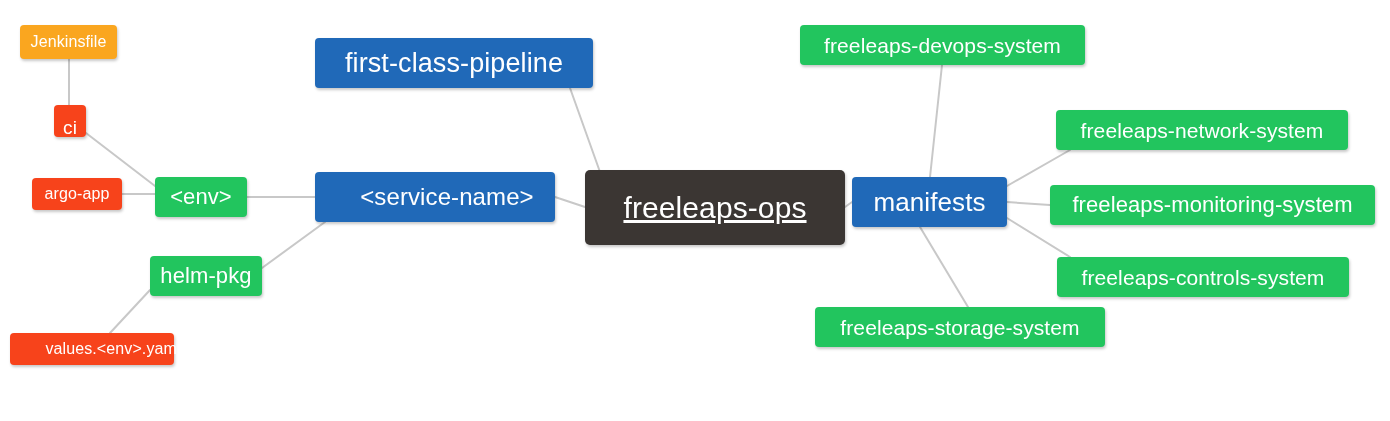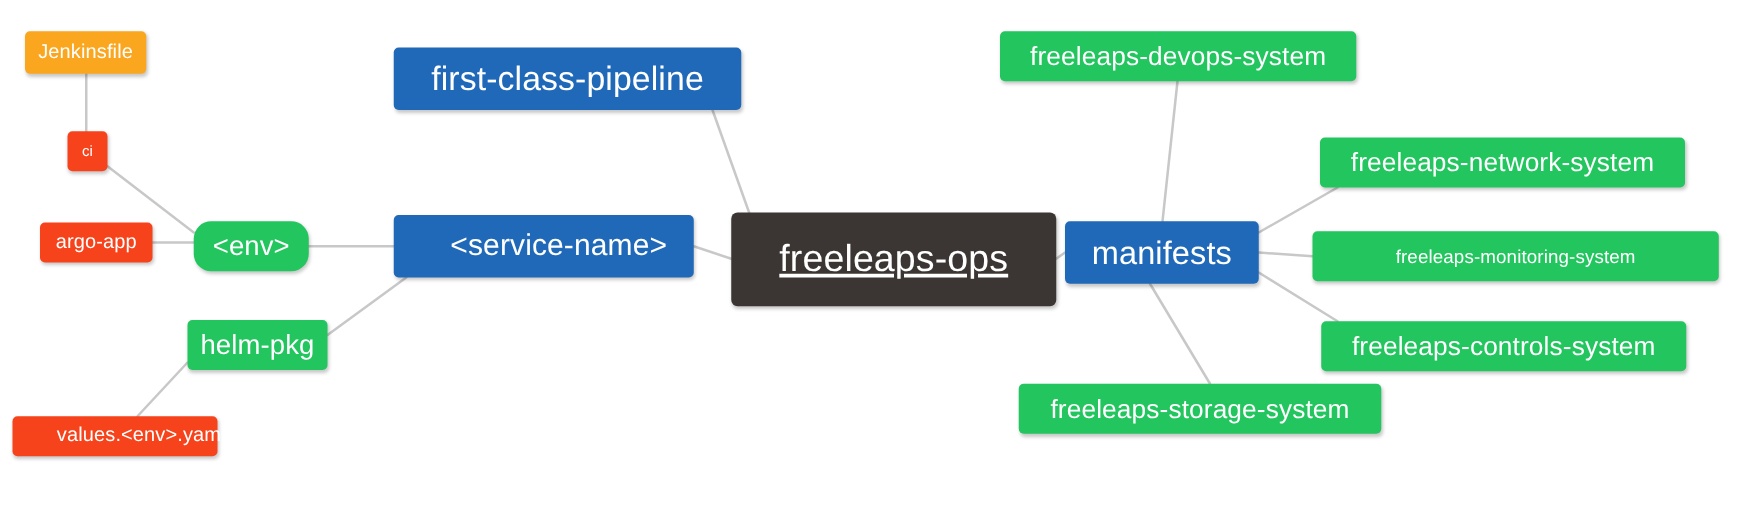--- a/index.html
+++ b/index.html
@@ -72,45 +72,45 @@
       </div>
       <div class="node" style="left: 315px; top: 172px; width: 240px; height: 50px; background: rgb(32, 105, 184); font-size: 24px; padding-left: 24px;">
         <span>&lt;service-name&gt;</span>
       </div>
       <div class="node" style="left: 852px; top: 177px; width: 155px; height: 50px; background: rgb(32, 105, 184); font-size: 26px;">
         <span>manifests</span>
       </div>
       <div class="node" style="left: 315px; top: 38px; width: 278px; height: 50px; background: rgb(32, 105, 184); font-size: 27px; text-align: center;">
         <span>first-class-pipeline</span>
       </div>
-      <div class="node" style="left: 155px; top: 177px; width: 92px; height: 40px; background: rgb(34, 197, 94); font-size: 22px; border-radius: 14px;">
+      <div class="node" style="left: 155px; top: 177px; width: 92px; height: 40px; background: rgb(34, 197, 94); font-size: 22px;">
         <span>&lt;env&gt;</span>
       </div>
       <div class="node" style="left: 150px; top: 256px; width: 112px; height: 40px; background: rgb(34, 197, 94); font-size: 22px;">
         <span>helm-pkg</span>
       </div>
-      <div class="node" style="left: 54px; top: 105px; width: 32px; height: 32px; background: rgb(247, 67, 27); font-size: 12px;">
+      <div class="node" style="left: 54px; top: 105px; width: 32px; height: 32px; background: rgb(247, 67, 27); font-size: 19px; align-items: flex-end;">
         <span>ci</span>
       </div>
       <div class="node" style="left: 32px; top: 178px; width: 90px; height: 32px; background: rgb(247, 67, 27); font-size: 16px;">
         <span>argo-app</span>
       </div>
       <div class="node" style="left: 10px; top: 333px; width: 164px; height: 32px; background: rgb(247, 67, 27); font-size: 16px; padding-left: 42px;">
         <span>values.&lt;env&gt;.yaml</span>
       </div>
       <div class="node" style="left: 20px; top: 25px; width: 97px; height: 34px; background: rgb(250, 166, 31); font-size: 16px; text-align: center;">
         <span>Jenkinsfile</span>
       </div>
       <div class="node" style="left: 800px; top: 25px; width: 285px; height: 40px; background: rgb(34, 197, 94); font-size: 21px;">
         <span>freeleaps-devops-system</span>
       </div>
       <div class="node" style="left: 1056px; top: 110px; width: 292px; height: 40px; background: rgb(34, 197, 94); font-size: 21px;">
         <span>freeleaps-network-system</span>
       </div>
-      <div class="node" style="left: 1050px; top: 185px; width: 325px; height: 40px; background: rgb(34, 197, 94); font-size: 15px;">
+      <div class="node" style="left: 1050px; top: 185px; width: 325px; height: 40px; background: rgb(34, 197, 94); font-size: 22px;">
         <span>freeleaps-monitoring-system</span>
       </div>
       <div class="node" style="left: 1057px; top: 257px; width: 292px; height: 40px; background: rgb(34, 197, 94); font-size: 21px;">
         <span>freeleaps-controls-system</span>
       </div>
       <div class="node" style="left: 815px; top: 307px; width: 290px; height: 40px; background: rgb(34, 197, 94); font-size: 21px;">
         <span>freeleaps-storage-system</span>
       </div>
     </div>
 </div>

